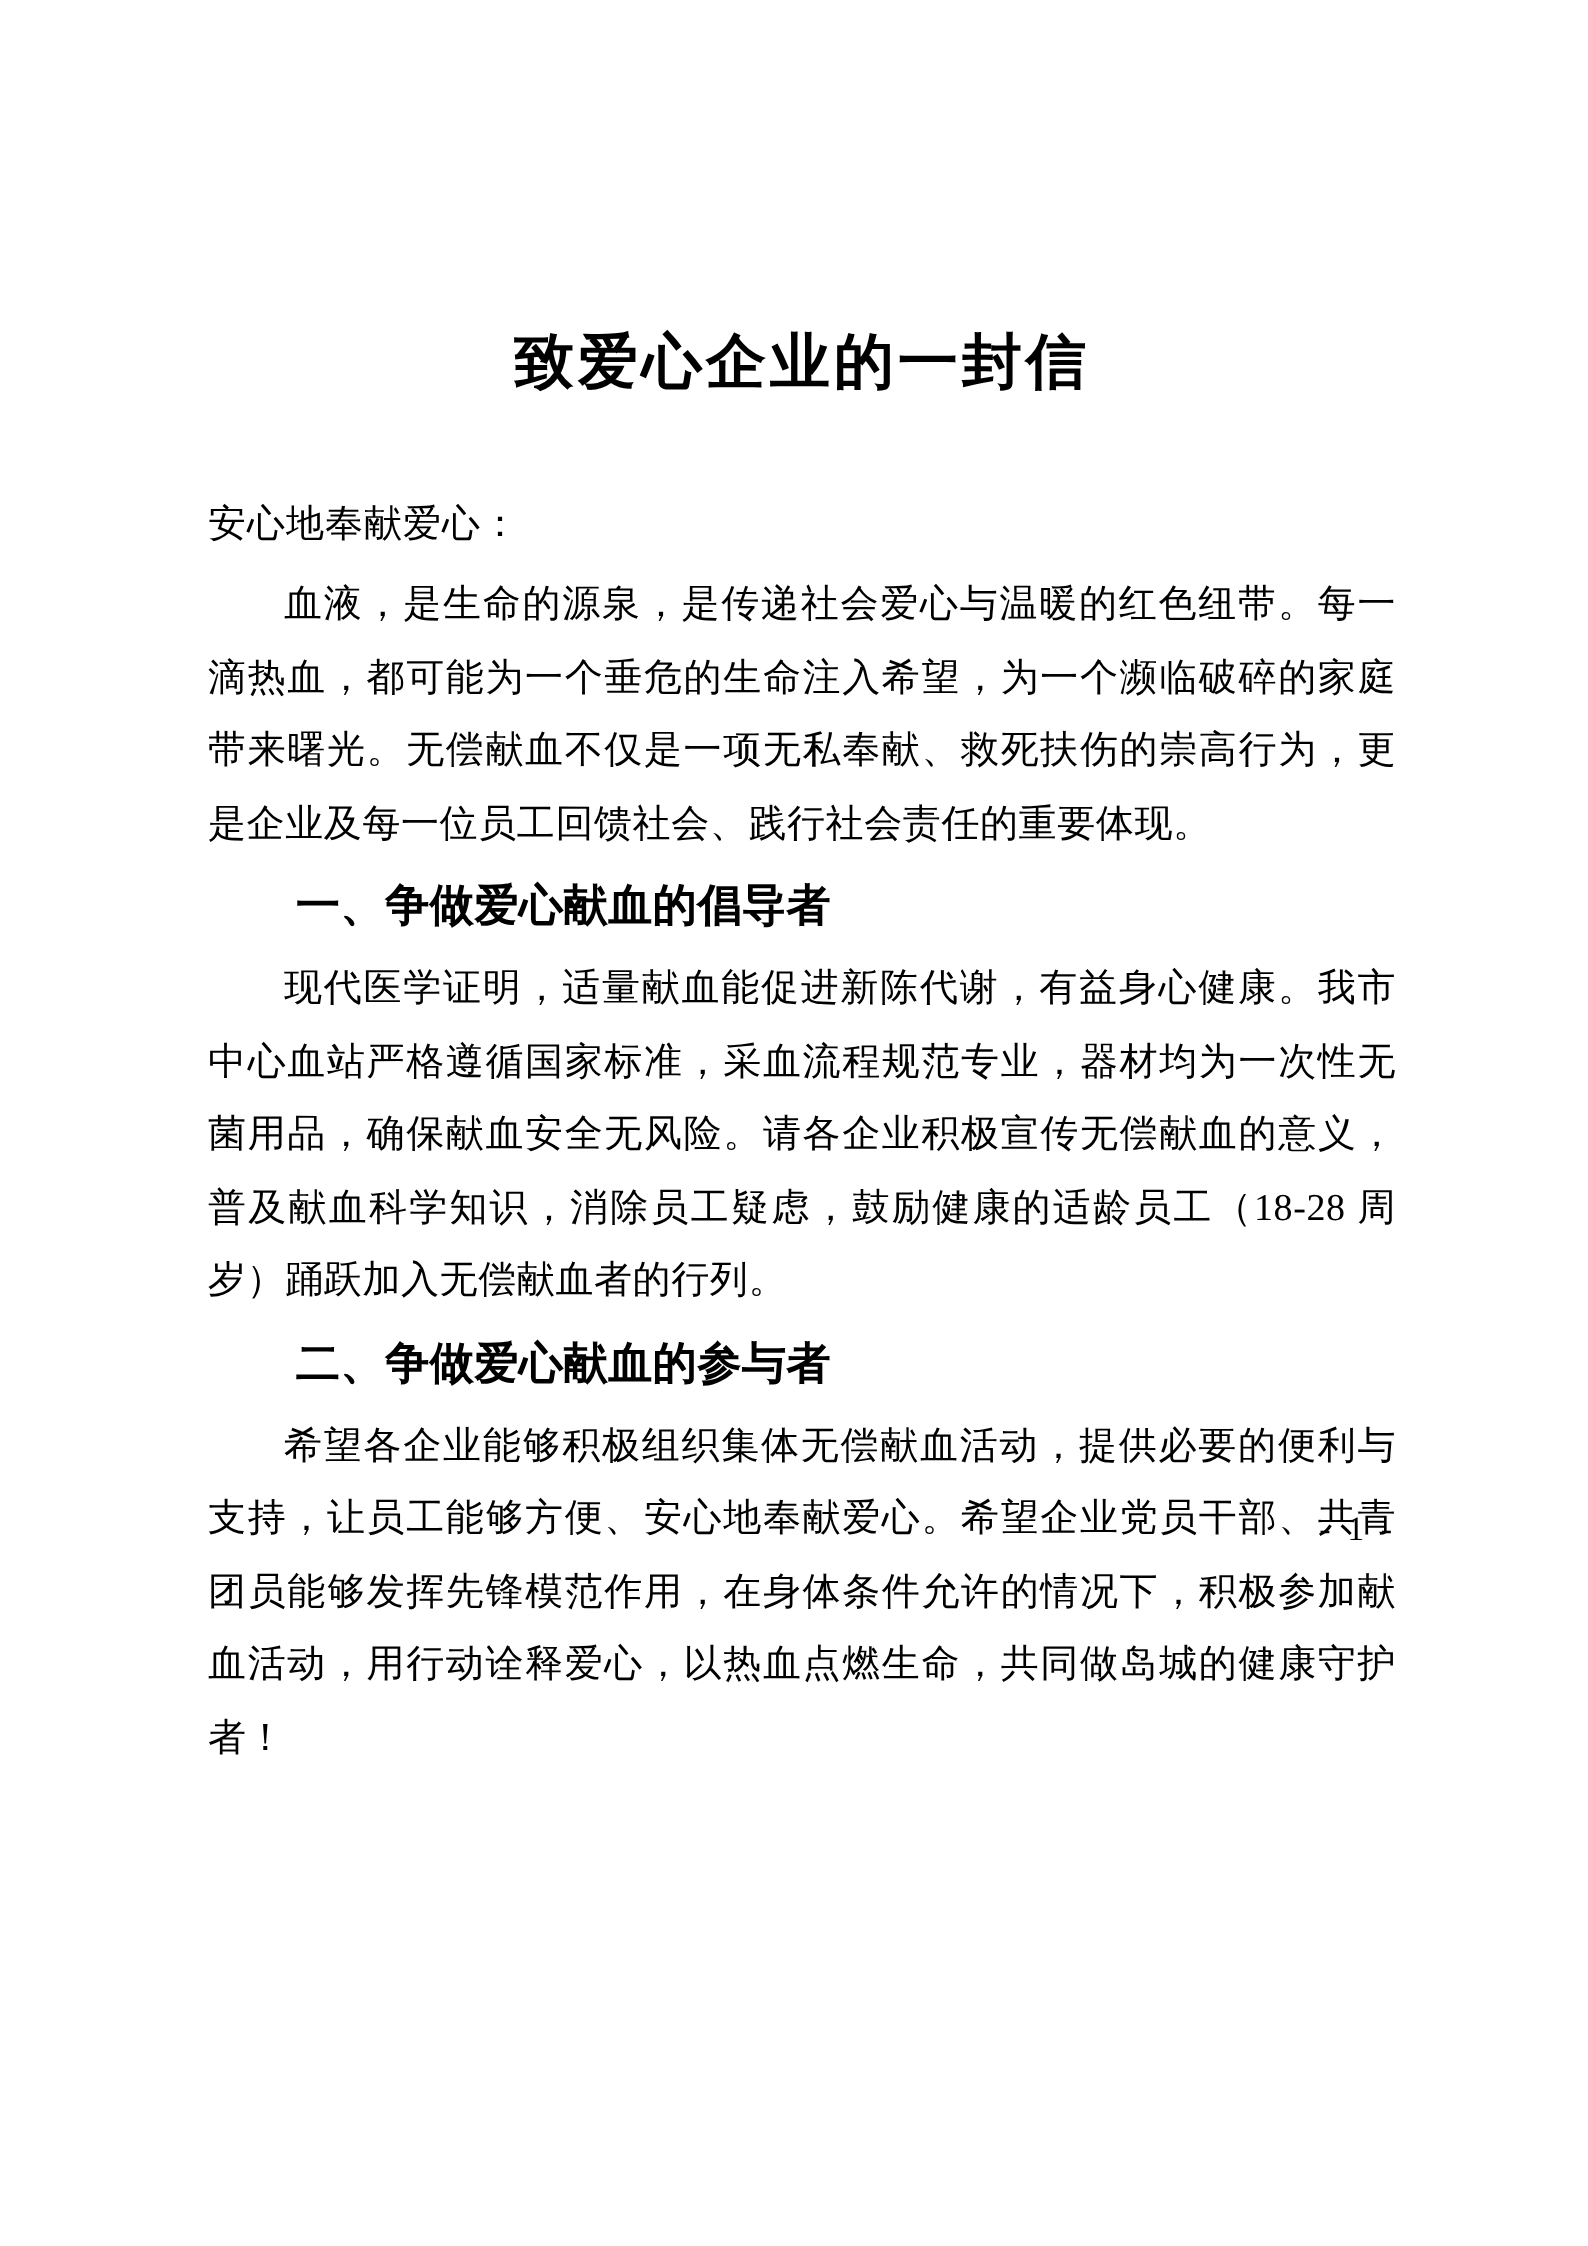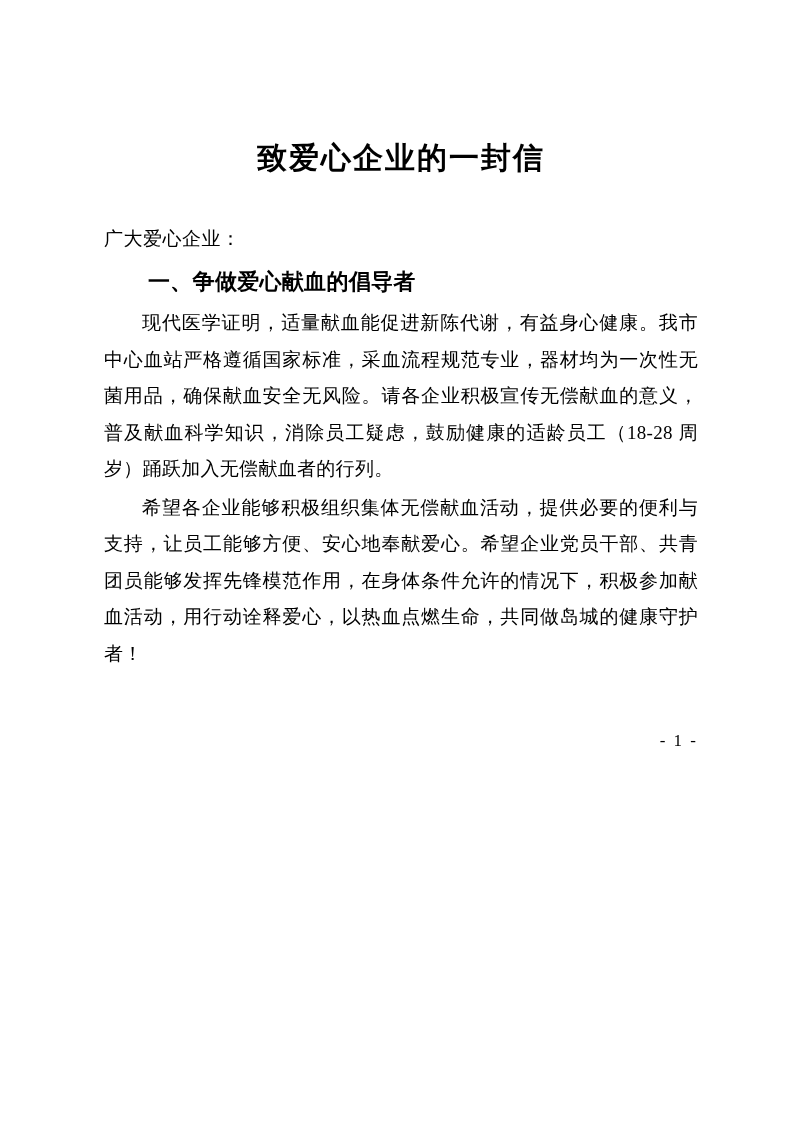--- a/index.html
+++ b/index.html
@@ -13,20 +13,21 @@
     font-family: "Liberation Serif", "DejaVu Serif", serif;
     color: #000000;
     overflow: hidden;
   }
   .page {
     position: relative;
     width: 794px;
     height: 855px;
     box-sizing: border-box;
     padding: 120px 96px 60px 104px;
+    margin-top: 24px;
   }
   .doc-title {
     text-align: center;
     font-family: "DejaVu Sans", "Liberation Sans", sans-serif;
     font-weight: bold;
     font-size: 30px;
     letter-spacing: 2px;
     margin: 18px 0 44px 0;
     line-height: 1.3;
   }
@@ -63,26 +64,28 @@
     font-family: "Liberation Serif", serif;
   }
 </style>
 </head>
 <body>
 
 <div class="page">
 
   <h1 class="doc-title">致爱心企业的一封信</h1>
 
-  <div class="salutation">广大爱心企业：</div>
+  <div class="salutation">安心地奉献爱心：</div>
 
+  <p class="body-par">血液，是生命的源泉，是传递社会爱心与温暖的红色纽带。每一滴热血，都可能为一个垂危的生命注入希望，为一个濒临破碎的家庭带来曙光。无偿献血不仅是一项无私奉献、救死扶伤的崇高行为，更是企业及每一位员工回馈社会、践行社会责任的重要体现。</p>
 
 
   <div class="section-head">一、争做爱心献血的倡导者</div>
 
   <p class="body-par">现代医学证明，适量献血能促进新陈代谢，有益身心健康。我市中心血站严格遵循国家标准，采血流程规范专业，器材均为一次性无菌用品，确保献血安全无风险。请各企业积极宣传无偿献血的意义，普及献血科学知识，消除员工疑虑，鼓励健康的适龄员工（18-28 周岁）踊跃加入无偿献血者的行列。</p>
 
+  <div class="section-head">二、争做爱心献血的参与者</div>
 
   <p class="body-par">希望各企业能够积极组织集体无偿献血活动，提供必要的便利与支持，让员工能够方便、安心地奉献爱心。希望企业党员干部、共青团员能够发挥先锋模范作用，在身体条件允许的情况下，积极参加献血活动，用行动诠释爱心，以热血点燃生命，共同做岛城的健康守护者！</p>
 
   <div class="page-number">- 1 -</div>
 
 </div>
 
 </body></html>

